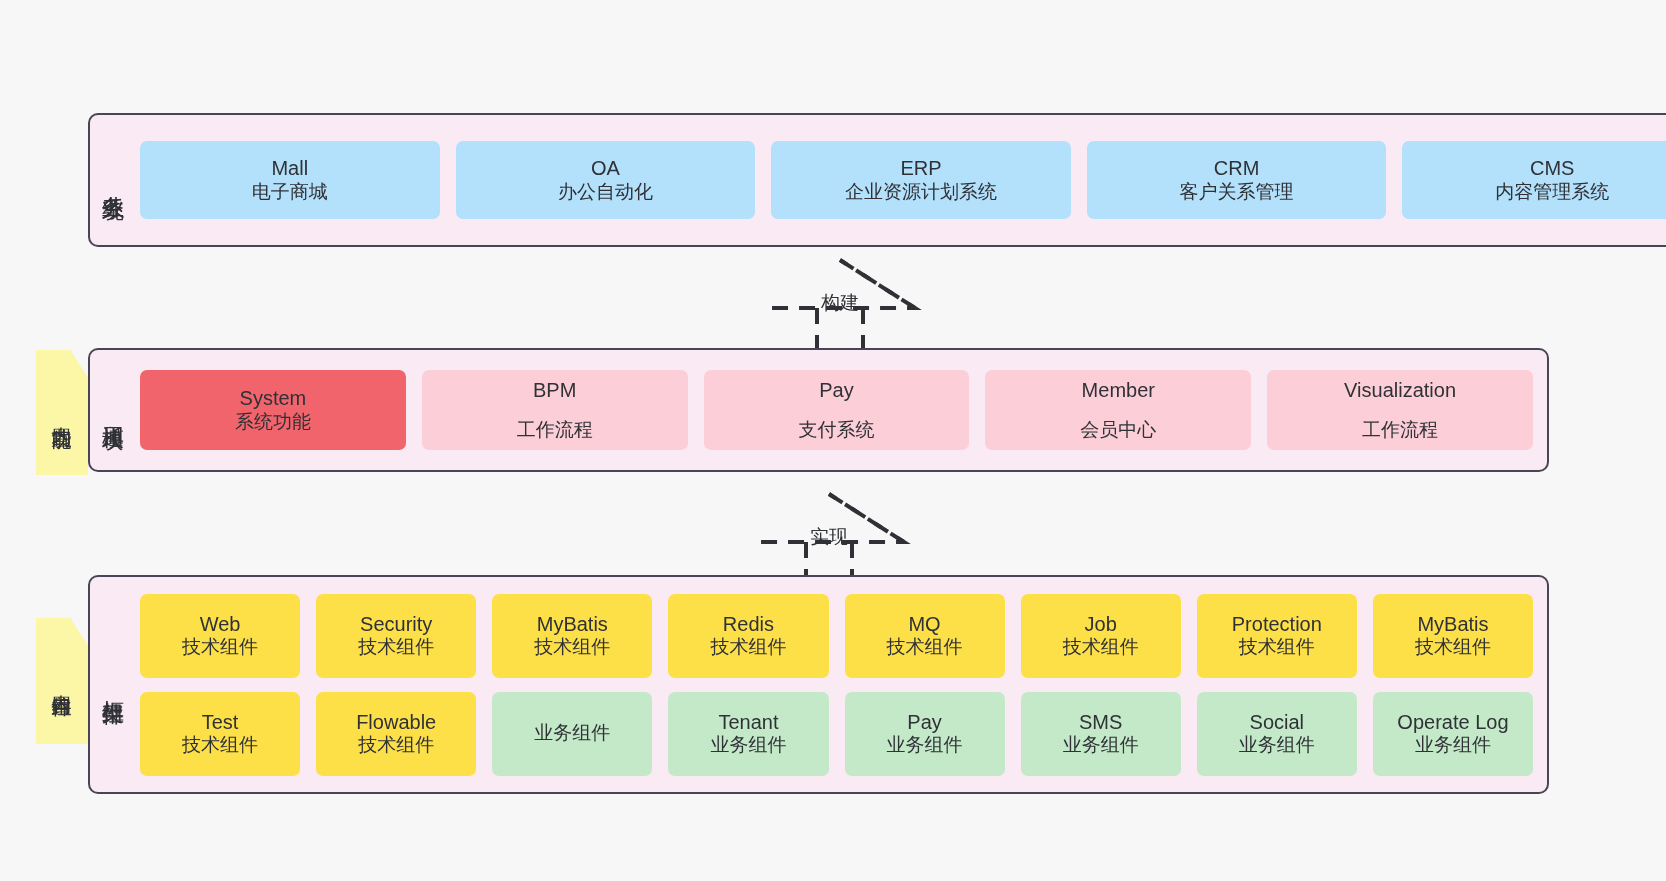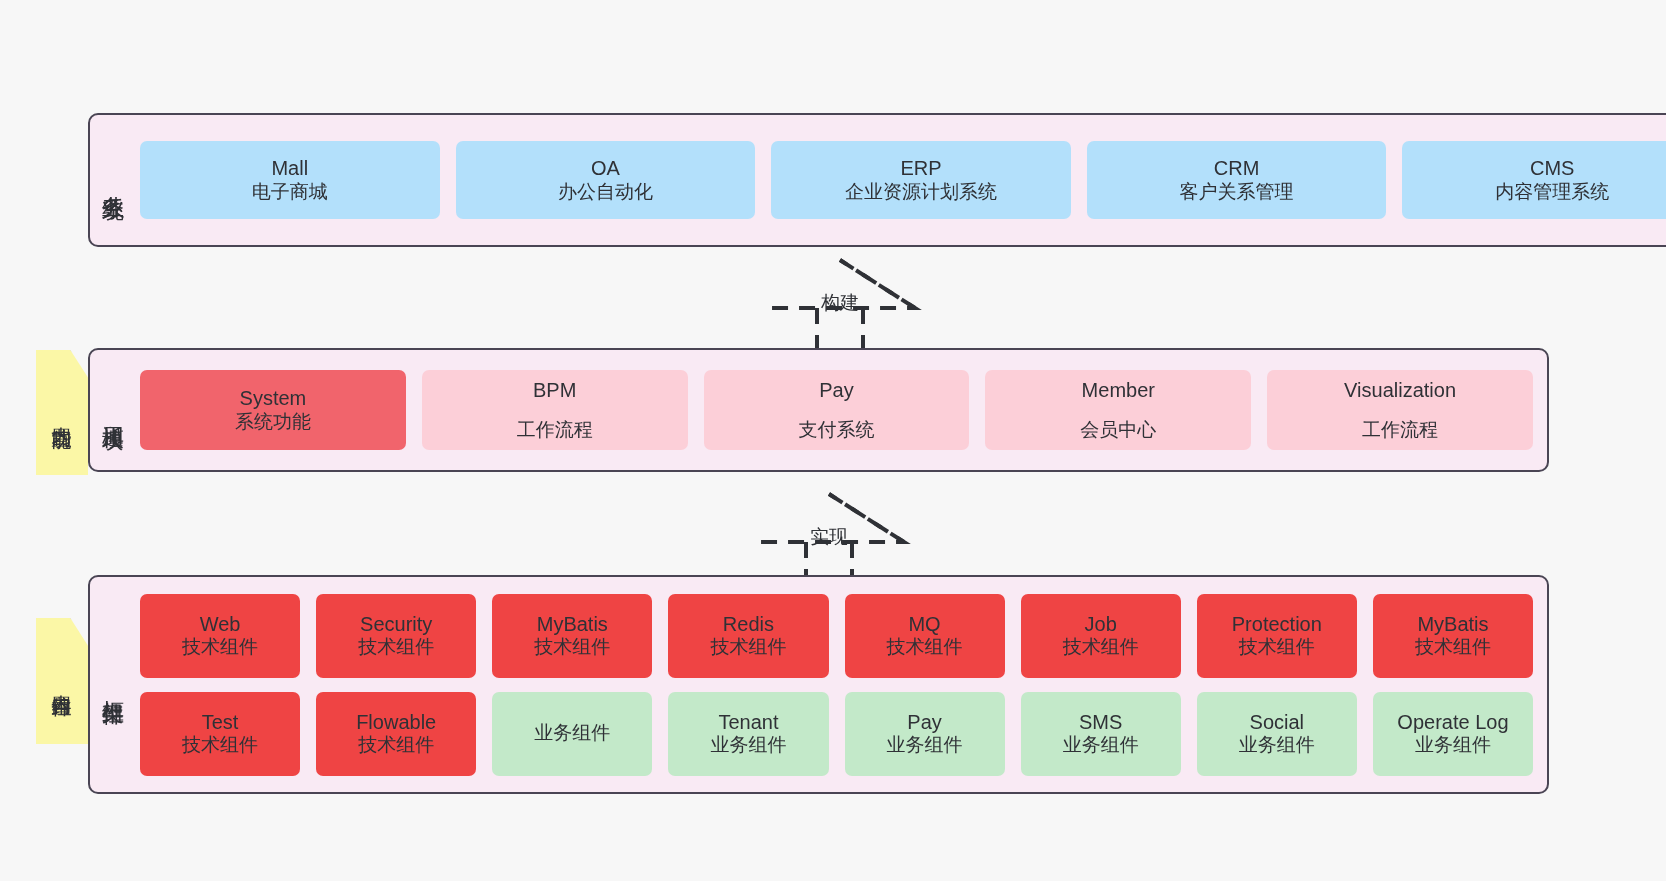--- a/index.html
+++ b/index.html
@@ -82,21 +82,21 @@
   .layer1 { top: 113px; left: 88px; width: 1630px; height: 134px; }
   .layer1 .node { height: 78px; background: #b3e0fb; }
 
   .layer2 { top: 348px; left: 88px; width: 1461px; height: 124px; }
   .layer2 .node { height: 80px; }
   .n-strong-red { background: #f1646c; }
   .n-soft-red   { background: #fccfd8; gap: 16px; }
 
   .layer3 { top: 575px; left: 88px; width: 1461px; height: 219px; }
   .layer3 .node { height: 84px; }
-  .n-strong-green { background: #ef4444; }
+  .n-strong-green { background: #fde047; }
   .n-soft-green   { background: #c3e9c9; }
 
   
   .note {
     position: absolute;
     background: #fbf7a6;
     width: 52px;
     display: flex;
     align-items: center;
     justify-content: center;

